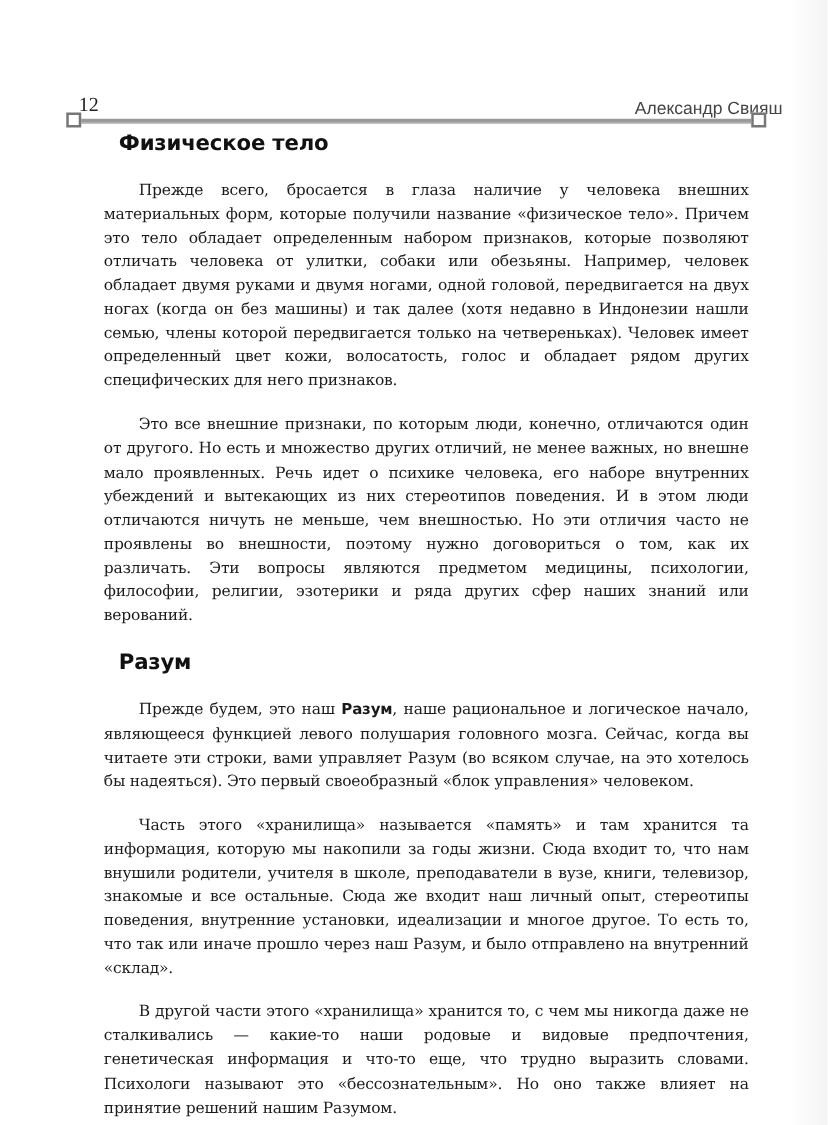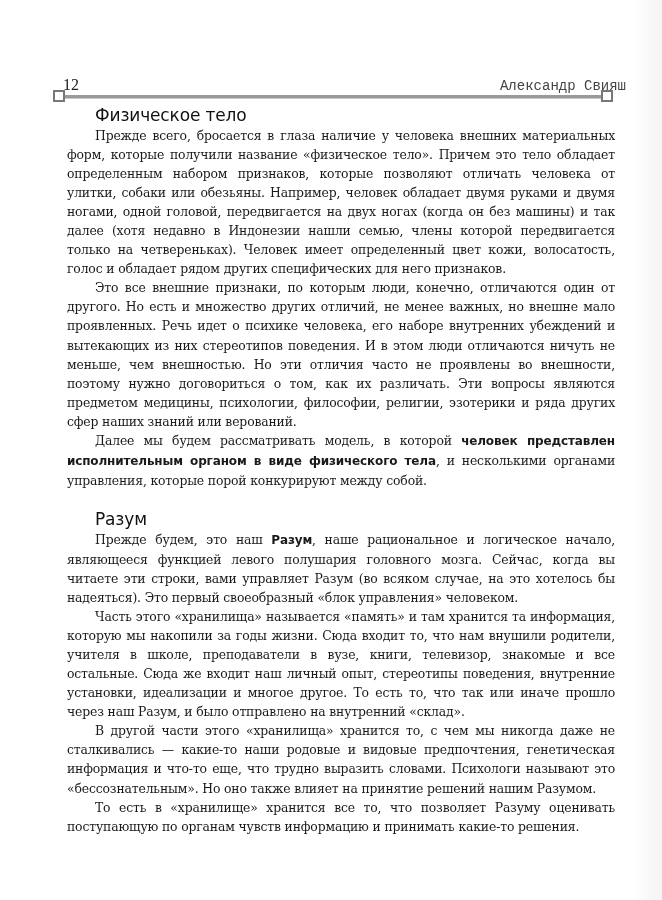--- a/index.html
+++ b/index.html
@@ -14,21 +14,21 @@
     .right-shade {
       position: absolute; top: 0; right: 0; width: 30px; height: 900px;
       background: linear-gradient(to right, #ffffff, #f4f4f4);
     }
     .page-num {
       position: absolute; left: 63px; top: 76px;
       font-family: "Liberation Serif", serif; font-size: 16px; color: #222; text-align: center;
     }
     .author {
       position: absolute; right: 36px; top: 78px;
-      font-family: Liberation Mono, monospace; font-size: 14px; color: #444;
+      font-family: Liberation Sans, sans-serif; font-size: 14px; color: #444;
     }
     .rule {
       position: absolute; left: 60px; top: 95px; width: 546px; height: 3px;
       background: #9a9a9a;
       border-bottom: 1px solid #c8c8c8;
     }
     .corner {
       position: absolute; top: 90px; width: 8px; height: 8px;
       border: 2px solid #777; background: #fff;
     }
@@ -39,46 +39,45 @@
       position: absolute; left: 67px; top: 104px; width: 548px;
       font-family: "DejaVu Serif", serif;
       font-size: 12.4px;
       line-height: 19.05px;
       text-align: justify;
       letter-spacing: -0.15px;
     }
     h2 {
       margin: 0; padding: 0 0 0 28px;
       font-family: "DejaVu Sans", "Liberation Sans", sans-serif;
-      font-weight: normal; font-size: 17px; line-height: 22px;
+      font-weight: bold; font-size: 17px; line-height: 22px;
       color: #111;
     }
     h2.second { margin-top: 18px; }
-    p { margin: 0; text-indent: 28px; }
+    p { margin: 16px; text-indent: 28px; }
     b { font-family: "DejaVu Sans", sans-serif; font-weight: bold; font-size: 12px; }
   </style>
 </head>
 <body>
 
 <div class="right-shade"></div>
 
 <div>
   <span class="page-num">12</span>
   <span class="author">Александр Свияш</span>
   <div class="rule"></div>
   <div class="corner left"></div>
   <div class="corner right"></div>
 </div>
 
 <div class="content">
   <section>
     <h2>Физическое тело</h2>
     <p>Прежде всего, бросается в глаза наличие у человека внешних материальных форм, которые получили название «физическое тело». Причем это тело обладает определенным набором признаков, которые позволяют отличать человека от улитки, собаки или обезьяны. Например, человек обладает двумя руками и двумя ногами, одной головой, передвигается на двух ногах (когда он без машины) и так далее (хотя недавно в Индонезии нашли семью, члены которой передвигается только на четвереньках). Человек имеет определенный цвет кожи, волосатость, голос и обладает рядом других специфических для него признаков.</p>
     <p>Это все внешние признаки, по которым люди, конечно, отличаются один от другого. Но есть и множество других отличий, не менее важных, но внешне мало проявленных. Речь идет о психике человека, его наборе внутренних убеждений и вытекающих из них стереотипов поведения. И в этом люди отличаются ничуть не меньше, чем внешностью. Но эти отличия часто не проявлены во внешности, поэтому нужно договориться о том, как их различать. Эти вопросы являются предметом медицины, психологии, философии, религии, эзотерики и ряда других сфер наших знаний или верований.</p>
-    <p><span>Далее мы будем рассматривать модель, в которой </span><b>человек представлен исполнительным органом в виде физического тела</b><span>, и несколькими органами управления, которые порой конкурируют между собой.</span></p>
   </section>
 
   <section>
     <h2 class="second">Разум</h2>
     <p><span>Прежде будем, это наш </span><b>Разум</b><span>, наше рациональное и логическое начало, являющееся функцией левого полушария головного мозга. Сейчас, когда вы читаете эти строки, вами управляет Разум (во всяком случае, на это хотелось бы надеяться). Это первый своеобразный «блок управления» человеком.</span></p>
     <p>Часть этого «хранилища» называется «память» и там хранится та информация, которую мы накопили за годы жизни. Сюда входит то, что нам внушили родители, учителя в школе, преподаватели в вузе, книги, телевизор, знакомые и все остальные. Сюда же входит наш личный опыт, стереотипы поведения, внутренние установки, идеализации и многое другое. То есть то, что так или иначе прошло через наш Разум, и было отправлено на внутренний «склад».</p>
     <p>В другой части этого «хранилища» хранится то, с чем мы никогда даже не сталкивались — какие-то наши родовые и видовые предпочтения, генетическая информация и что-то еще, что трудно выразить словами. Психологи называют это «бессознательным». Но оно также влияет на принятие решений нашим Разумом.</p>
     <p>То есть в «хранилище» хранится все то, что позволяет Разуму оценивать поступающую по органам чувств информацию и принимать какие-то решения.</p>
 
   </section>

